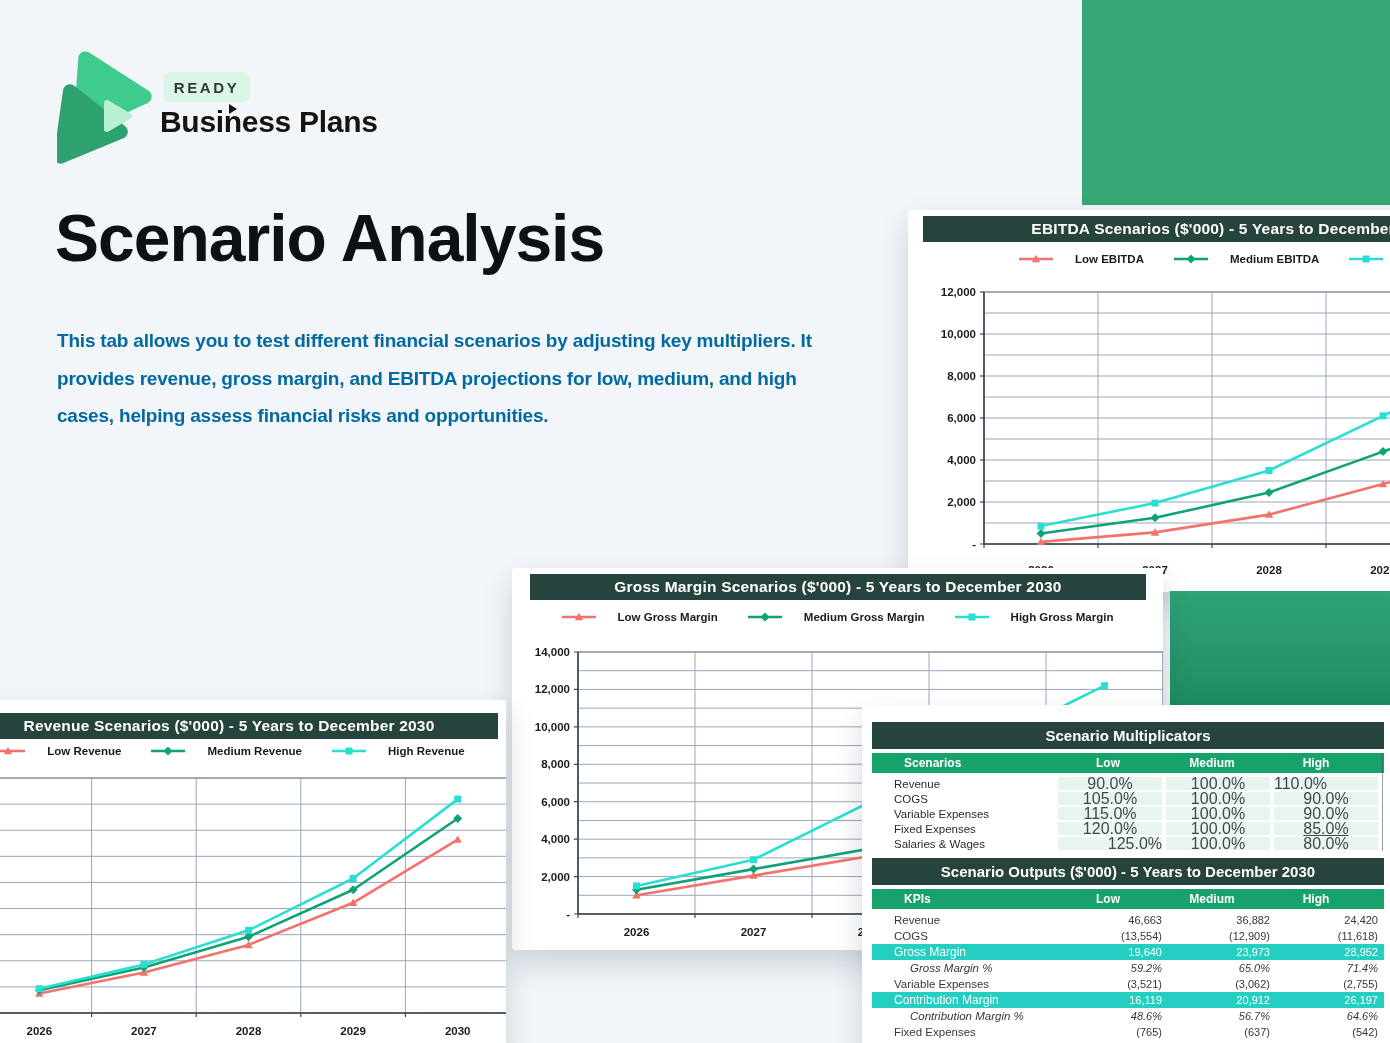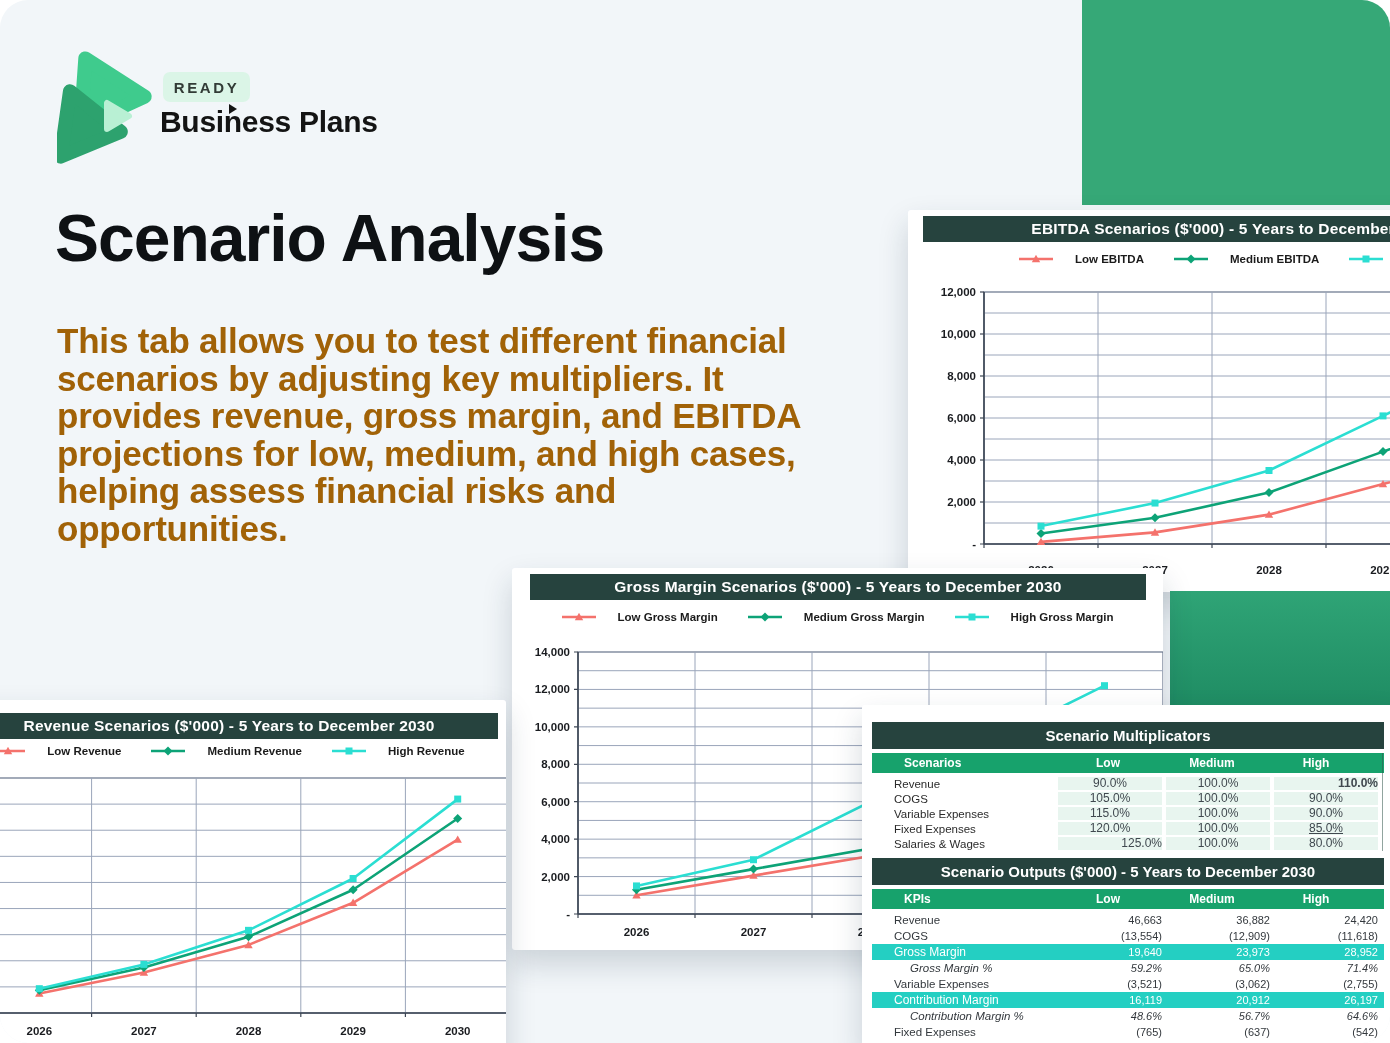--- a/index.html
+++ b/index.html
@@ -2,41 +2,41 @@
 <html><head>
 <meta charset="utf-8">
 <style>
   :root{
     --pagebg:#F2F6F9; --dark:#26433E; --tgreen:#17A26C; --cyan:#24CFC2;
     --mint:#E8F5EF; --grid:#9AA5BA; --border:#5E6B7E;
   }
   *{box-sizing:border-box;}
   html,body{margin:0;padding:0;}
   body{width:1390px;height:1043px;overflow:hidden;font-family:"Liberation Sans",sans-serif;}
-  #stage{position:relative;width:1390px;height:1043px;background:var(--pagebg);overflow:hidden;border-radius:28px;}
+  #stage{position:relative;width:1390px;height:1043px;background:var(--pagebg);overflow:hidden;}
 
   .green-rect{position:absolute;}
   #rect-top-right{left:1082px;top:0;width:308px;height:205px;background:#36A877;z-index:5;}
   #rect-mid-right{left:1170px;top:591px;width:220px;height:117px;
     background:linear-gradient(180deg,#2FA476 0%,#1F8C63 100%);z-index:15;}
 
   
   #logo{position:absolute;left:57px;top:48px;width:420px;height:115px;}
   #logo-mark{position:absolute;left:0;top:0;}
   #ready-badge{position:absolute;left:106px;top:24px;width:87px;height:30px;background:#DBF5E7;
     border-radius:7px;display:flex;align-items:center;justify-content:center;
     font-size:15px;letter-spacing:2.6px;font-weight:600;color:#323B36;}
   #brand-name{position:absolute;left:103px;top:57px;font-size:30px;font-weight:800;color:#141414;letter-spacing:-.3px;}
   #brand-tri{position:absolute;left:172px;top:56px;width:0;height:0;
     border-left:8px solid #141414;border-top:5px solid transparent;border-bottom:5px solid transparent;}
 
   
   #page-title{position:absolute;left:55px;top:200px;font-size:66px;font-weight:800;color:#0E1114;letter-spacing:-1px;}
-  #page-description{position:absolute;left:57px;top:322px;width:792px;font-size:35px;font-weight:700;
-    line-height:37.6px;color:#a16207;letter-spacing:-.2px;}
+  #page-description{position:absolute;left:57px;top:322px;width:792px;font-size:19px;font-weight:700;
+    line-height:37.6px;color:#0369a1;letter-spacing:-.2px;}
 
   
   .card{position:absolute;background:#fff;border-radius:3px;box-shadow:0 14px 30px rgba(22,46,66,.18);overflow:hidden;}
   #card-ebitda{left:908px;top:210px;width:585px;height:382px;z-index:10;}
   #card-gross{left:512px;top:568px;width:651px;height:382px;z-index:20;}
   #card-revenue{left:-50px;top:700px;width:556px;height:360px;z-index:30;}
   #card-tables{left:862px;top:705px;width:532px;height:345px;z-index:40;}
 
   .chart-bar{position:absolute;background:var(--dark);color:#fff;font-weight:700;font-size:15.5px;
     display:flex;align-items:center;justify-content:center;white-space:nowrap;letter-spacing:.2px;}
@@ -49,21 +49,21 @@
   
   .tbl-bar{position:absolute;background:var(--dark);color:#fff;font-weight:700;font-size:15px;
     display:flex;align-items:center;justify-content:center;white-space:nowrap;}
   .trow{display:flex;align-items:center;padding-left:16px;}
   .trow .lbl{width:168px;flex:none;}
   .trow .c{width:104px;flex:none;text-align:center;}
   .green-row{background:var(--tgreen);color:#fff;font-weight:700;font-size:12px;height:20px;}
   .green-row .lbl{padding-left:16px;}
   .mult-row{height:15px;font-size:11.5px;color:#2B2B2B;}
   .mult-row .lbl{padding-left:6px;}
-  .mult-row .c{background:var(--mint);height:13px;line-height:13px;font-size:12px;color:#40484F;}
+  .mult-row .c{background:var(--mint);height:13px;line-height:13px;font-size:16px;color:#40484F;}
   .mult-row .c.c1{margin-left:2px;} .mult-row .c.c2,.mult-row .c.c3{margin-left:4px;}
   .out-row{height:16px;font-size:11px;color:#33383D;}
   .out-row .lbl{padding-left:6px;font-size:11.5px;}
   .out-row .c{text-align:right;}
   .out-row .c.c1{margin-left:2px;} .out-row .c.c2,.out-row .c.c3{margin-left:4px;}
   .out-row.highlight{background:var(--cyan);color:#fff;font-weight:400;}
   .out-row.highlight .lbl{font-size:12px;}
   .out-row.pct{font-style:italic;}
   .out-row.pct .lbl{padding-left:22px;}
   #mult-border{position:absolute;width:1px;background:rgba(55,90,80,.55);}
@@ -342,21 +342,21 @@
           <span class="c c1" style="text-align: center;">Low</span>
           <span class="c c2" style="text-align: center;">Medium</span>
           <span class="c c3" style="text-align: center;">High</span>
         </div>
       </div>
     <div id="mult-body" style="position:absolute;left:10px;top:71px;width:512px;">
         <div class="trow mult-row">
           <span class="lbl">Revenue</span>
           <span class="c c1" style="text-align: center;">90.0%</span>
           <span class="c c2" style="text-align: center;">100.0%</span>
-          <span class="c c3" style="text-align: right; font-weight: bold;">110.0%</span>
+          <span class="c c3" style="text-align: left;">110.0%</span>
         </div>
         <div class="trow mult-row">
           <span class="lbl">COGS</span>
           <span class="c c1" style="text-align: center;">105.0%</span>
           <span class="c c2" style="text-align: center;">100.0%</span>
           <span class="c c3" style="text-align: center;">90.0%</span>
         </div>
         <div class="trow mult-row">
           <span class="lbl">Variable Expenses</span>
           <span class="c c1" style="text-align: center;">115.0%</span>

